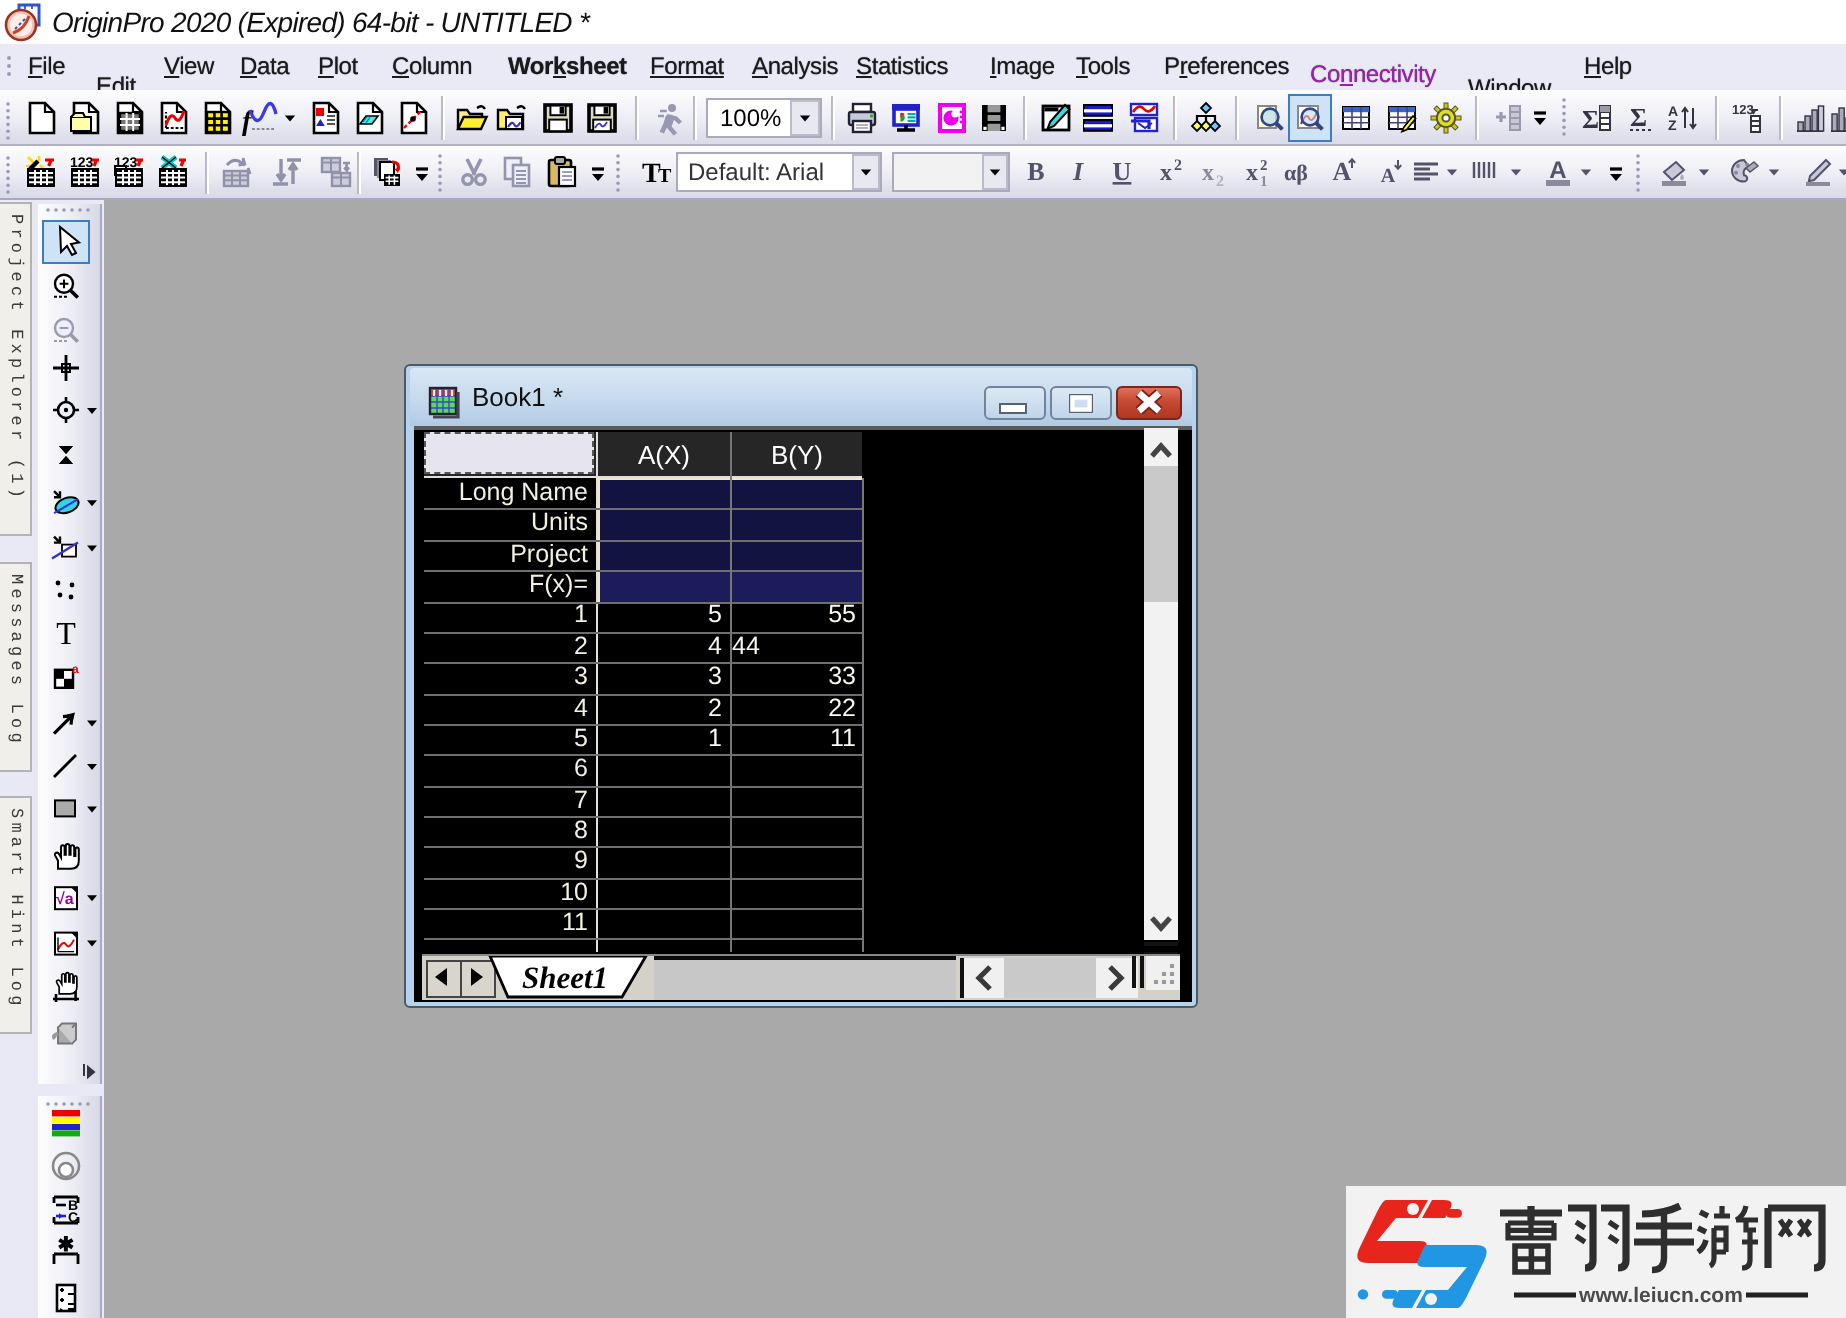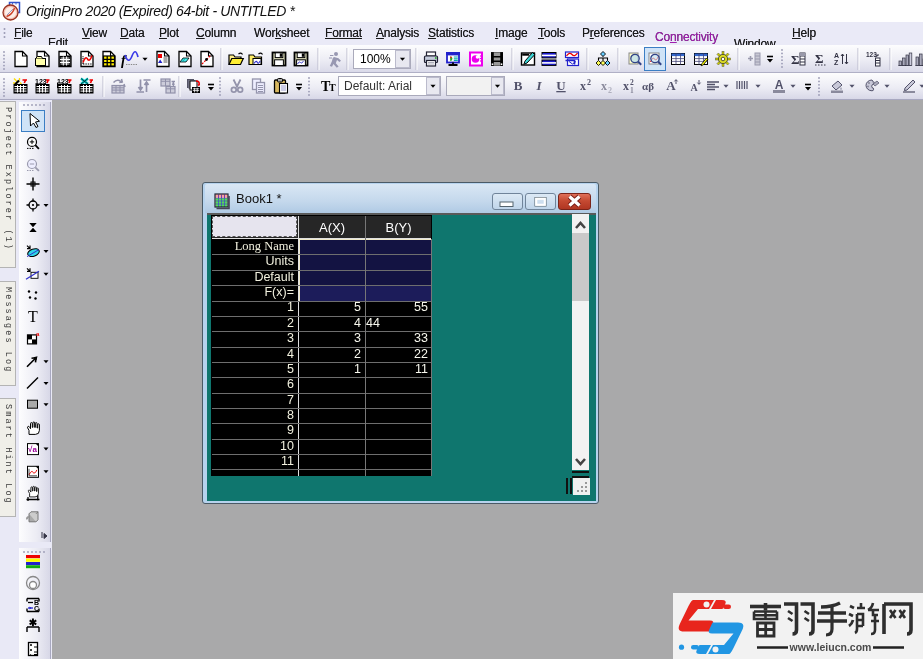--- a/index.html
+++ b/index.html
@@ -22,21 +22,21 @@
       <circle cx="4.5" cy="7" r="1" fill="#9a9ab4"></circle>
       <circle cx="4.5" cy="11" r="1" fill="#9a9ab4"></circle>
       <circle cx="4.5" cy="15" r="1" fill="#9a9ab4"></circle>
     </svg>
     <div style="position:absolute;left:14px;top:4px;font-size:12px;letter-spacing:-0.2px;color:#1a1a1a;text-shadow:0 0 0.5px rgba(20,20,30,0.8);"><span style="text-decoration:underline">F</span>ile</div>
     <div style="position:absolute;left:48px;top:4px;font-size:12px;letter-spacing:-0.2px;color:#1a1a1a;text-shadow:0 0 0.5px rgba(20,20,30,0.8);margin-top:10px;"><span style="text-decoration:underline">E</span>dit</div>
     <div style="position:absolute;left:82px;top:4px;font-size:12px;letter-spacing:-0.2px;color:#1a1a1a;text-shadow:0 0 0.5px rgba(20,20,30,0.8);"><span style="text-decoration:underline">V</span>iew</div>
     <div style="position:absolute;left:120px;top:4px;font-size:12px;letter-spacing:-0.2px;color:#1a1a1a;text-shadow:0 0 0.5px rgba(20,20,30,0.8);"><span style="text-decoration:underline">D</span>ata</div>
     <div style="position:absolute;left:159px;top:4px;font-size:12px;letter-spacing:-0.2px;color:#1a1a1a;text-shadow:0 0 0.5px rgba(20,20,30,0.8);"><span style="text-decoration:underline">P</span>lot</div>
     <div style="position:absolute;left:196px;top:4px;font-size:12px;letter-spacing:-0.2px;color:#1a1a1a;text-shadow:0 0 0.5px rgba(20,20,30,0.8);"><span style="text-decoration:underline">C</span>olumn</div>
-    <div style="position:absolute;left:254px;top:4px;font-size:12px;letter-spacing:-0.2px;color:#1a1a1a;text-shadow:0 0 0.5px rgba(20,20,30,0.8);">Wor<span style="text-decoration:underline">k</span>sheet</div>
+    <div style="position:absolute;left:254px;top:4px;font-size:12px;letter-spacing:-0.2px;color:#1a1a1a;text-shadow:0 0 0.5px rgba(20,20,30,0.8);font-weight:bold;">Wor<span style="text-decoration:underline">k</span>sheet</div>
     <div style="position:absolute;left:325px;top:4px;font-size:12px;letter-spacing:-0.2px;color:#1a1a1a;text-shadow:0 0 0.5px rgba(20,20,30,0.8);text-decoration:underline;">F<span style="text-decoration:underline">o</span>rmat</div>
     <div style="position:absolute;left:376px;top:4px;font-size:12px;letter-spacing:-0.2px;color:#1a1a1a;text-shadow:0 0 0.5px rgba(20,20,30,0.8);"><span style="text-decoration:underline">A</span>nalysis</div>
     <div style="position:absolute;left:428px;top:4px;font-size:12px;letter-spacing:-0.2px;color:#1a1a1a;text-shadow:0 0 0.5px rgba(20,20,30,0.8);"><span style="text-decoration:underline">S</span>tatistics</div>
     <div style="position:absolute;left:495px;top:4px;font-size:12px;letter-spacing:-0.2px;color:#1a1a1a;text-shadow:0 0 0.5px rgba(20,20,30,0.8);"><span style="text-decoration:underline">I</span>mage</div>
     <div style="position:absolute;left:538px;top:4px;font-size:12px;letter-spacing:-0.2px;color:#1a1a1a;text-shadow:0 0 0.5px rgba(20,20,30,0.8);"><span style="text-decoration:underline">T</span>ools</div>
     <div style="position:absolute;left:582px;top:4px;font-size:12px;letter-spacing:-0.2px;color:#1a1a1a;text-shadow:0 0 0.5px rgba(20,20,30,0.8);">P<span style="text-decoration:underline">r</span>eferences</div>
     <div style="position:absolute;left:655px;top:8px;font-size:12px;letter-spacing:-0.2px;color:#a21caf;text-shadow:0 0 0.5px rgba(20,20,30,0.8);">Co<span style="text-decoration:underline">n</span>nectivity</div>
     <div style="position:absolute;left:734px;top:4px;font-size:12px;letter-spacing:-0.2px;color:#1a1a1a;text-shadow:0 0 0.5px rgba(20,20,30,0.8);margin-top:11px;"><span style="text-decoration:underline">W</span>indow</div>
     <div style="position:absolute;left:792px;top:4px;font-size:12px;letter-spacing:-0.2px;color:#1a1a1a;text-shadow:0 0 0.5px rgba(20,20,30,0.8);"><span style="text-decoration:underline">H</span>elp</div>
   </div>
@@ -698,36 +698,36 @@
           <rect x="10.2" y="4.7" width="8.6" height="6.1" fill="none" stroke="#fff" stroke-width="2.2"></rect>
         </svg>
       </div>
       <div style="position:absolute;left:353px;top:9px;width:33px;height:17px;background:linear-gradient(#e0705a,#c54a32 45%,#b03622);border:1px solid #7a241a;border-radius:3px;box-sizing:border-box;">
         <svg width="31" height="15" viewBox="0 0 31 15" style="position:absolute;left:0;top:0">
           <path d="M10.5,2.5 L20.5,11.5 M20.5,2.5 L10.5,11.5" stroke="#7a2018" stroke-width="5.2"></path>
           <path d="M10.5,2.5 L20.5,11.5 M20.5,2.5 L10.5,11.5" stroke="#fff" stroke-width="3.2"></path>
         </svg>
       </div>
     </div>
-    <div style="position:absolute;left:4px;top:30px;width:389px;height:288px;background:#0f766e;overflow:hidden;">
+    <div style="position:absolute;left:4px;top:30px;width:389px;height:288px;background:#000000;overflow:hidden;">
       <div style="position:absolute;left:0;top:0;width:389px;height:1.5px;background:#5a5a5a;"></div>
       <div style="position:absolute;left:4px;top:2px;width:221px;height:261px;background:#000;"></div>
       <div style="position:absolute;left:5px;top:3px;width:219px;height:22px;background:#262626;"></div>
       <div style="position:absolute;left:5px;top:3px;width:85px;height:21px;background:#e6e4ee;border:1px dashed #555;box-sizing:border-box;"></div>
       <div style="position:absolute;left:92px;top:7px;width:66px;text-align:center;font-size:13px;color:#fff;">A(X)</div>
       <div style="position:absolute;left:159px;top:7px;width:65px;text-align:center;font-size:13px;color:#fff;">B(Y)</div>
       <div style="position:absolute;left:91px;top:3px;width:1px;height:260px;background:#e0e0e0;"></div>
       <div style="position:absolute;left:5px;top:25px;width:219px;height:1px;background:#e0e0e0;"></div>
       <div style="position:absolute;left:92px;top:26px;width:133px;height:63px;background:#131342;border:1px solid #efe9c8;box-sizing:border-box;"></div>
       <div style="position:absolute;left:93px;top:73px;width:131px;height:15px;background:#1c1c5a;"></div>
-      <div style="position:absolute;left:5px;top:26.0px;width:82px;height:15.3px;font-size:12.5px;color:#f2f1df;text-align:right;line-height:15.3px;font-family:Liberation Serif, serif;">Long Name</div>
+      <div style="position:absolute;left:5px;top:26.0px;width:82px;height:15.3px;font-size:12.5px;color:#f2f1df;text-align:right;line-height:15.3px;">Long Name</div>
       <div style="position:absolute;left:5px;top:41.4px;width:220px;height:1px;background:#6e6e6e;"></div>
       <div style="position:absolute;left:5px;top:41.4px;width:82px;height:15.3px;font-size:12.5px;color:#f2f1df;text-align:right;line-height:15.3px;">Units</div>
       <div style="position:absolute;left:5px;top:56.8px;width:220px;height:1px;background:#6e6e6e;"></div>
-      <div style="position:absolute;left:5px;top:56.7px;width:82px;height:15.3px;font-size:12.5px;color:#f2f1df;text-align:right;line-height:15.3px;">Default</div>
+      <div style="position:absolute;left:5px;top:56.7px;width:82px;height:15.3px;font-size:12.5px;color:#f2f1df;text-align:right;line-height:15.3px;">Project</div>
       <div style="position:absolute;left:5px;top:72.0px;width:220px;height:1px;background:#6e6e6e;"></div>
       <div style="position:absolute;left:5px;top:72.1px;width:82px;height:15.3px;font-size:12.5px;color:#f2f1df;text-align:right;line-height:15.3px;">F(x)=</div>
       <div style="position:absolute;left:5px;top:87.5px;width:220px;height:1px;background:#6e6e6e;"></div>
       <div style="position:absolute;left:5px;top:87.4px;width:82px;height:15.3px;font-size:12.5px;color:#f2f1df;text-align:right;line-height:15.3px;">1</div>
       <div style="position:absolute;left:5px;top:102.7px;width:220px;height:1px;background:#6e6e6e;"></div>
       <div style="position:absolute;left:92px;top:87.4px;width:62px;height:15.3px;font-size:12.5px;color:#f8f8ee;text-align:right;line-height:15.3px;">5</div>
       <div style="position:absolute;left:159px;top:87.4px;width:62px;height:15.3px;font-size:12.5px;color:#f8f8ee;text-align:right;line-height:15.3px;">55</div>
       <div style="position:absolute;left:5px;top:102.8px;width:82px;height:15.3px;font-size:12.5px;color:#f2f1df;text-align:right;line-height:15.3px;">2</div>
       <div style="position:absolute;left:5px;top:118.2px;width:220px;height:1px;background:#6e6e6e;"></div>
       <div style="position:absolute;left:92px;top:102.8px;width:62px;height:15.3px;font-size:12.5px;color:#f8f8ee;text-align:right;line-height:15.3px;">4</div>
@@ -758,20 +758,38 @@
       <div style="position:absolute;left:5px;top:256.2px;width:220px;height:1px;background:#6e6e6e;"></div>
       <div style="position:absolute;left:158px;top:3px;width:1px;height:260px;background:#777;"></div>
       <div style="position:absolute;left:224px;top:26px;width:1px;height:237px;background:#777;"></div>
       <div style="position:absolute;left:365px;top:1px;width:17px;height:256px;background:#f2f2f2;"><svg width="17" height="256" viewBox="0 0 17 256">
           <path d="M4,14 l4.5,-5 4.5,5" fill="none" stroke="#444" stroke-width="2.6"></path>
           <rect x="0" y="19" width="17" height="68" fill="#c9c9c9"></rect>
           <path d="M4,245 l4.5,5 4.5,-5" fill="none" stroke="#444" stroke-width="2.6"></path>
         </svg></div>
       <div style="position:absolute;left:365px;top:258px;width:17px;height:1.5px;background:#111;"></div>
       <div style="position:absolute;left:365px;top:263px;width:17px;height:1.5px;background:#111;"></div>
+      <div style="position:absolute;left:4px;top:264px;width:379px;height:22px;background:#d4d1c9;border-top:1px solid #888;">
+        <div style="position:absolute;left:2px;top:2px;width:16px;height:17px;background:#d8d5cd;border:1px solid #444;"><svg width="14" height="15">
+            <path d="M9.5,3 v9 l-6,-4.5 z" fill="#000"></path>
+          </svg></div>
+        <div style="position:absolute;left:19px;top:2px;width:16px;height:17px;background:#d8d5cd;border:1px solid #444;"><svg width="14" height="15">
+            <path d="M4.5,3 v9 l6,-4.5 z" fill="#000"></path>
+          </svg></div>
+        <svg width="95" height="22" style="position:absolute;left:30px;top:0" viewBox="0 0 95 22">
+          <path d="M4,0 L82,0 L70,20.5 L13,20.5 z" fill="#fff" stroke="#000" stroke-width="1.4"></path>
+          <text x="20" y="16" font-family="Liberation Serif" font-size="15.5" font-weight="bold" font-style="italic" fill="#000">Sheet1</text>
+        </svg>
+        <div style="position:absolute;left:116px;top:0px;width:151px;height:22px;background:#c6c7c6;border-top:2.5px solid #0a0a0a;box-sizing:border-box;"></div>
+        <div style="position:absolute;left:269px;top:1px;width:87px;height:20px;background:#f0f0f0;border-left:2px solid #111;"><svg width="87" height="20">
+            <path d="M13,4.5 l-5.5,5.5 5.5,5.5" fill="none" stroke="#3a3a3a" stroke-width="2.6"></path>
+            <rect x="20" y="0" width="46" height="20" fill="#c9c9c9"></rect>
+            <path d="M73,4.5 l5.5,5.5 -5.5,5.5" fill="none" stroke="#3a3a3a" stroke-width="2.6"></path>
+          </svg></div>
+      </div>
       <div style="position:absolute;left:358.5px;top:265px;width:2px;height:16px;background:#111;"></div>
       <div style="position:absolute;left:363px;top:265px;width:2px;height:16px;background:#111;"></div>
       <div style="position:absolute;left:365.5px;top:265px;width:17.5px;height:17px;background:#f0f0f0;"><svg width="17" height="16">
           <rect x="12" y="12" width="2" height="2" fill="#999"></rect>
           <rect x="12" y="8" width="2" height="2" fill="#999"></rect>
           <rect x="8" y="12" width="2" height="2" fill="#999"></rect>
           <rect x="12" y="4" width="2" height="2" fill="#999"></rect>
           <rect x="4" y="12" width="2" height="2" fill="#999"></rect>
           <rect x="8" y="8" width="2" height="2" fill="#999"></rect>
         </svg></div>

